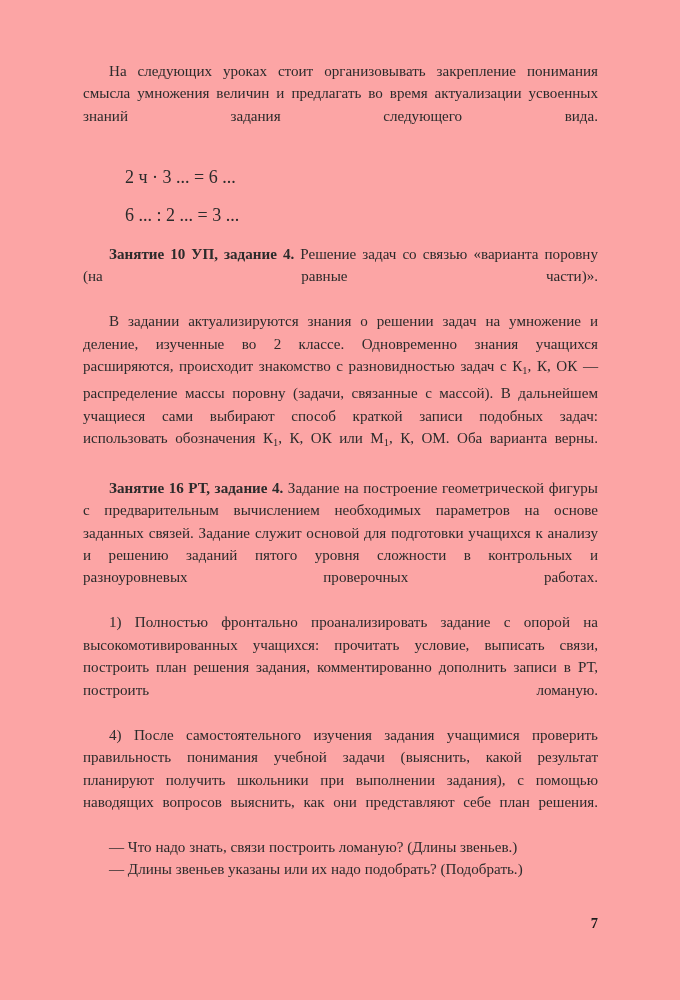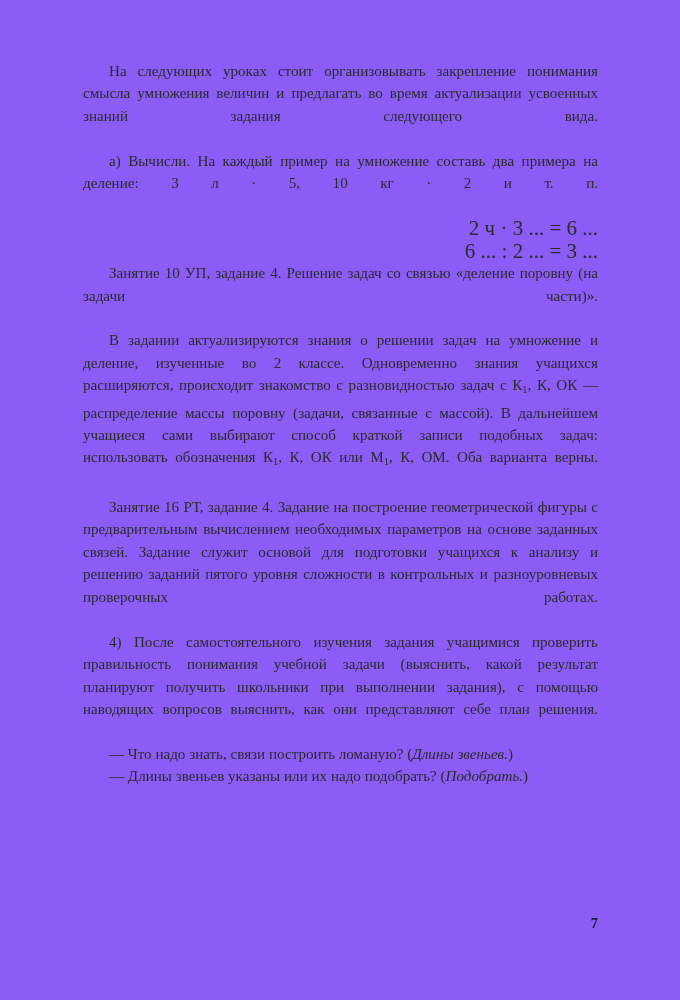--- a/index.html
+++ b/index.html
@@ -14,21 +14,21 @@
     overflow: hidden;
     font-family: "Liberation Serif", "DejaVu Serif", serif;
     color: #2b2b2b;
     -webkit-font-smoothing: antialiased;
   }
 
   .page {
     position: relative;
     width: 680px;
     height: 1000px;
-    background: #8b5cf6;
+    background: #fca5a5;
     box-sizing: border-box;
   }
 
   .text-block {
     position: absolute;
     left: 83px;
     top: 60px;
     width: 515px;
   }
 
@@ -43,39 +43,39 @@
     text-indent: 0;
     white-space: normal;
   }
 
   p.para.indent {
     text-indent: 26px;
   }
 
   
   p.formula {
-    margin: 0;
+    margin: 16px;
     padding: 0;
-    font-size: 21px;
+    font-size: 18px;
     line-height: 22.45px;
-    text-align: right;
+    text-align: left;
     text-indent: 26px;
     white-space: pre;
   }
 
   
   p.para::after {
     content: "";
     display: inline-block;
     width: 100%;
   }
   p.para.nostretch::after { content: none; }
 
-  b, .b { font-weight: normal; }
-  i, .i { font-style: italic; }
+  b, .b { font-weight: bold; }
+  i, .i { }
 
   .sub {
     font-size: 10.4px;
     vertical-align: -0.26em;
     letter-spacing: 0;
   }
 
   .page-number {
     position: absolute;
     left: 0;
@@ -93,37 +93,37 @@
 </style>
 </head>
 <body>
 
 <div class="page">
 
   <div class="text-block">
 
     <p class="para indent">На следующих уроках стоит организовывать закрепление понимания смысла умножения величин и предлагать во время актуализации усвоенных знаний задания следующего вида.</p>
 
-    <p class="para indent">а) Вычисли. На каждый пример на умножение составь два примера на деление: 3 л · 5, 10 кг · 2 и т. п.</p>
 
 
     <p class="formula">2 ч · 3 ... = 6 ...</p>
     <p class="formula">6 ... : 2 ... = 3 ...</p>
 
     <p class="para indent">
-      <b>Занятие 10 УП, задание 4.</b><span> Решение задач со связью «деление поровну (на задачи части)».</span>
+      <b>Занятие 10 УП, задание 4.</b><span> Решение задач со связью «варианта поровну (на равные части)».</span>
     </p>
 
     <p class="para indent loose"><span>В задании актуализируются знания о решении задач на умножение и деление, изученные во 2 классе. Одновременно знания учащихся расширяются, происходит знакомство с разновидностью задач с К</span><span class="sub">1</span><span>, К, ОК — распределение массы поровну (задачи, связанные с массой). В дальнейшем учащиеся сами выбирают способ краткой записи подобных задач: использовать обозначения К</span><span class="sub">1</span><span>, К, ОК или М</span><span class="sub">1</span><span>, К, ОМ. Оба варианта верны.</span></p>
 
     <p class="para indent loose">
       <b>Занятие 16 РТ, задание 4.</b><span> Задание на построение геометрической фигуры с предварительным вычислением необходимых параметров на основе заданных связей. Задание служит основой для подготовки учащихся к анализу и решению заданий пятого уровня сложности в контрольных и разноуровневых проверочных работах.</span>
     </p>
 
 
+    <p class="para indent loose">1) Полностью фронтально проанализировать задание с опорой на высокомотивированных учащихся: прочитать условие, выписать связи, построить план решения задания, комментированно дополнить записи в РТ, построить ломаную.</p>
 
     <p class="para indent loose">4) После самостоятельного изучения задания учащимися проверить правильность понимания учебной задачи (выяснить, какой результат планируют получить школьники при выполнении задания), с помощью наводящих вопросов выяснить, как они представляют себе план решения.</p>
 
     <p class="para indent nostretch"><span>— Что надо знать, связи построить ломаную? (</span><span class="i">Длины звеньев.</span><span>)</span></p>
 
     <p class="para indent nostretch"><span>— Длины звеньев указаны или их надо подобрать? (</span><span class="i">Подобрать.</span><span>)</span></p>
 
   </div>
 
   <div class="page-number">7</div>

